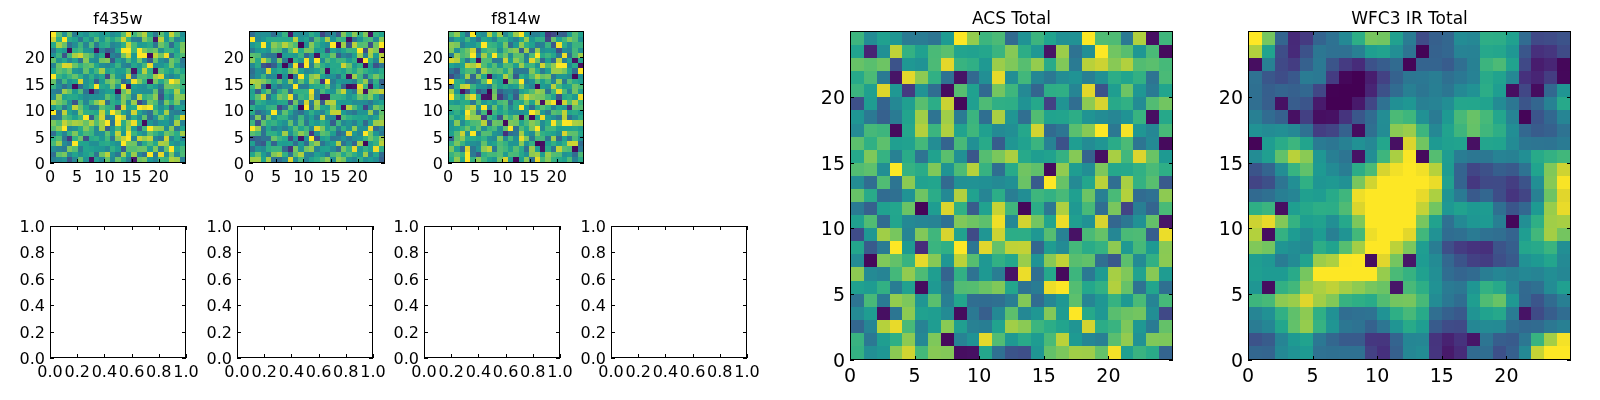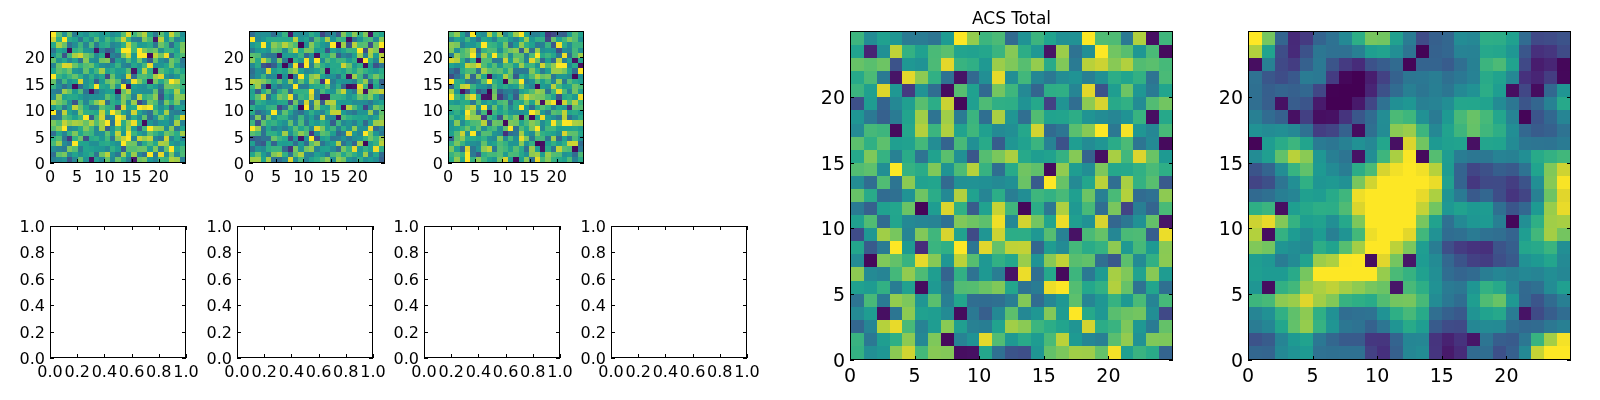--- a/index.html
+++ b/index.html
@@ -689,20 +689,21 @@
       <div class="tl y" style="right: calc(100% + 5px); top: 105.6px;">5</div>
       <div class="tick y" style="left: 0px; top: 79.2px;"></div>
       <div class="tick y" style="left: 132px; top: 79.2px;"></div>
       <div class="tl y" style="right: calc(100% + 5px); top: 79.2px;">10</div>
       <div class="tick y" style="left: 0px; top: 52.8px;"></div>
       <div class="tick y" style="left: 132px; top: 52.8px;"></div>
       <div class="tl y" style="right: calc(100% + 5px); top: 52.8px;">15</div>
       <div class="tick y" style="left: 0px; top: 26.4px;"></div>
       <div class="tick y" style="left: 132px; top: 26.4px;"></div>
       <div class="tl y" style="right: calc(100% + 5px); top: 26.4px;">20</div>
+      <div class="ax-title small" style="bottom: calc(100% + 3px);">f435w</div>
     </div>
     <div class="panel" style="left: 249px; top: 31px; width: 136px; height: 132px;">
       <div class="ax-box" style="left: 0px; top: 0px; width: 136px; height: 132px;">
         <div class="hm">
           <i style="background: rgb(48, 109, 145);"></i>
           <i style="background: rgb(35, 141, 148);"></i>
           <i style="background: rgb(34, 144, 148);"></i>
           <i style="background: rgb(33, 144, 148);"></i>
           <i style="background: rgb(48, 110, 145);"></i>
           <i style="background: rgb(33, 146, 148);"></i>
@@ -2011,20 +2012,21 @@
       <div class="tl y" style="right: calc(100% + 5px); top: 105.6px;">5</div>
       <div class="tick y" style="left: 0px; top: 79.2px;"></div>
       <div class="tick y" style="left: 132px; top: 79.2px;"></div>
       <div class="tl y" style="right: calc(100% + 5px); top: 79.2px;">10</div>
       <div class="tick y" style="left: 0px; top: 52.8px;"></div>
       <div class="tick y" style="left: 132px; top: 52.8px;"></div>
       <div class="tl y" style="right: calc(100% + 5px); top: 52.8px;">15</div>
       <div class="tick y" style="left: 0px; top: 26.4px;"></div>
       <div class="tick y" style="left: 132px; top: 26.4px;"></div>
       <div class="tl y" style="right: calc(100% + 5px); top: 26.4px;">20</div>
+      <div class="ax-title small" style="bottom: calc(100% + 3px);">f814w</div>
     </div>
     <div class="panel" style="left: 50px; top: 226px; width: 136px; height: 132px;">
       <div class="ax-box" style="left: 0px; top: 0px; width: 136px; height: 132px;"></div>
       <div class="tick x" style="left: 0px; top: 128px;"></div>
       <div class="tick x" style="left: 0px; top: 0px;"></div>
       <div class="tl x" style="left: 0px; top: 136px;">0.0</div>
       <div class="tick x" style="left: 27.2px; top: 128px;"></div>
       <div class="tick x" style="left: 27.2px; top: 0px;"></div>
       <div class="tl x" style="left: 27.2px; top: 136px;">0.2</div>
       <div class="tick x" style="left: 54.4px; top: 128px;"></div>
@@ -3490,14 +3492,15 @@
       <div class="tl big y" style="right: calc(100% + 5px); top: 263.2px;">5</div>
       <div class="tick y" style="left: 0px; top: 197.4px;"></div>
       <div class="tick y" style="left: 319px; top: 197.4px;"></div>
       <div class="tl big y" style="right: calc(100% + 5px); top: 197.4px;">10</div>
       <div class="tick y" style="left: 0px; top: 131.6px;"></div>
       <div class="tick y" style="left: 319px; top: 131.6px;"></div>
       <div class="tl big y" style="right: calc(100% + 5px); top: 131.6px;">15</div>
       <div class="tick y" style="left: 0px; top: 65.8px;"></div>
       <div class="tick y" style="left: 319px; top: 65.8px;"></div>
       <div class="tl big y" style="right: calc(100% + 5px); top: 65.8px;">20</div>
+      <div class="ax-title" style="bottom: calc(100% + 3px);">WFC3 IR Total</div>
     </div>
   </div>
 
 </body></html>

